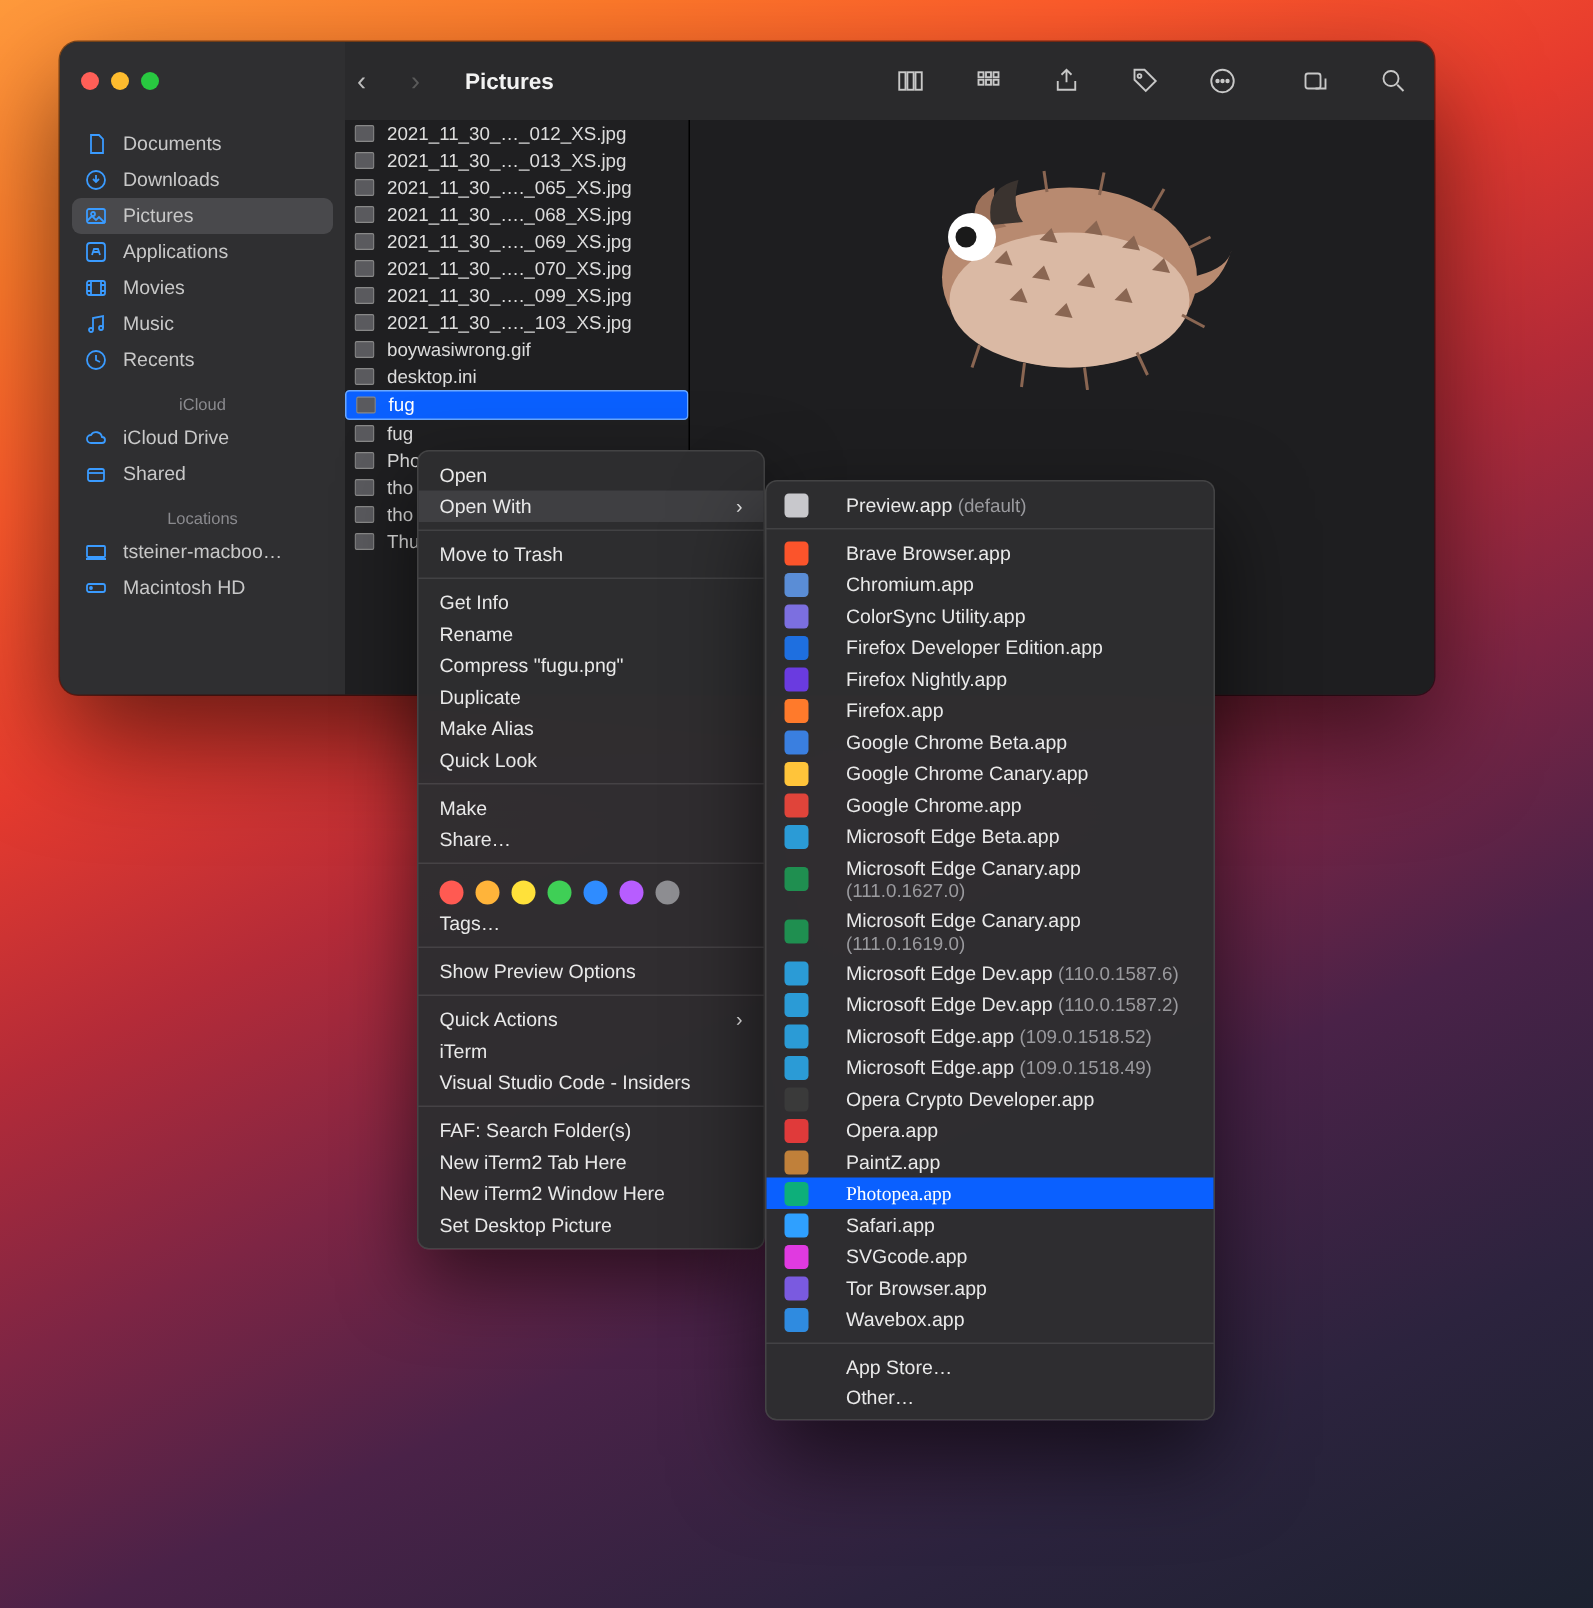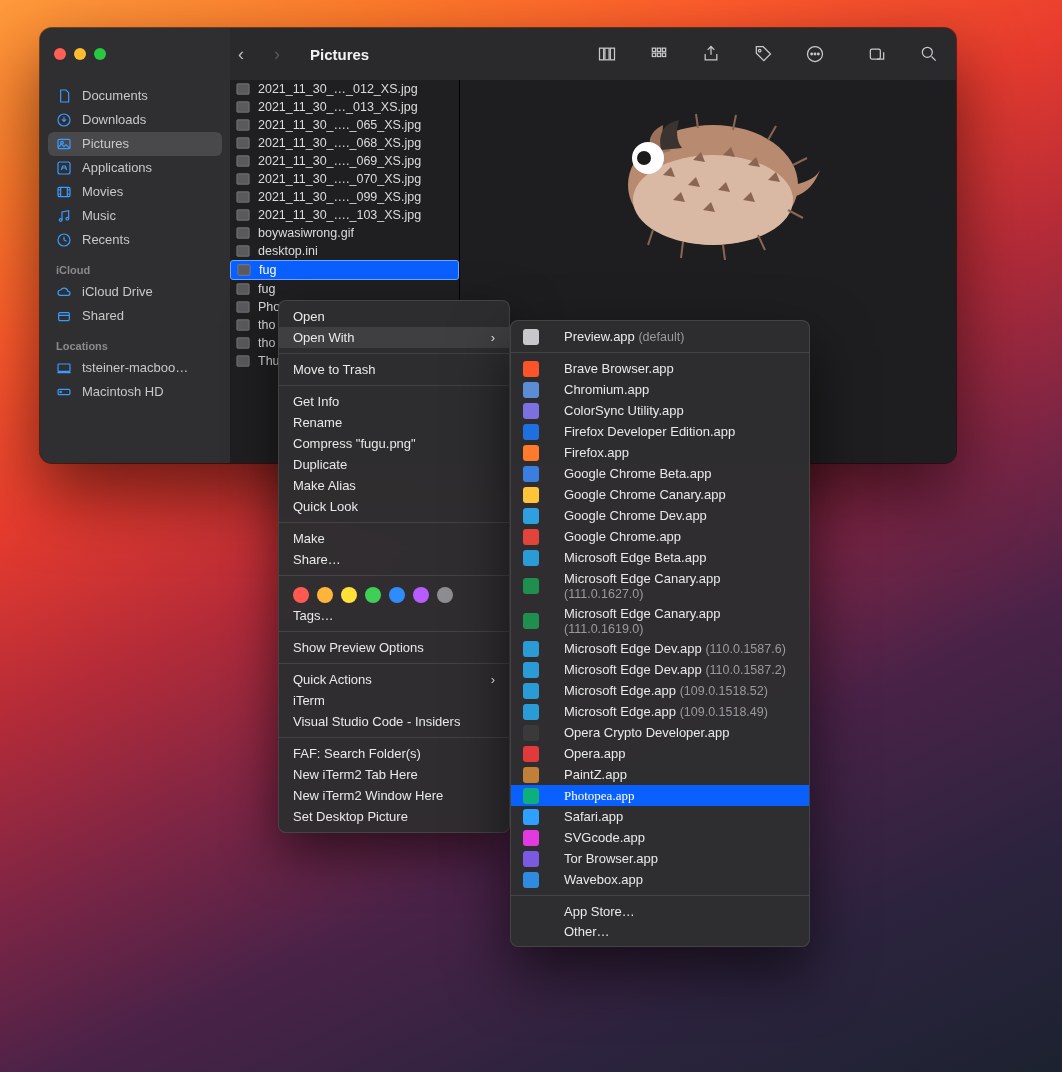--- a/index.html
+++ b/index.html
@@ -38,21 +38,21 @@
   .sidebar {
     width:190px; background:#2f2f31; padding:56px 8px 10px 8px; font-size:13px;
     color:#c8c8c8;
   }
   .side-item {
     display:flex; align-items:flex-start; gap:10px; padding:4px 8px; border-radius:6px;
   }
   .side-item.sel { background:#49494c; }
   .side-item .ic { width:16px; height:16px; display:inline-flex; align-items:center; justify-content:center; }
   .side-item .ic svg { width:16px; height:16px; fill:none; stroke:#3a9bff; stroke-width:1.8; }
-  .side-head { color:#8a8a8e; font-size:11px; font-weight:700; padding:12px 8px 4px 8px; }
+  .side-head { color:#8a8a8e; font-size:11px; font-weight:400; padding:12px 8px 4px 8px;text-align:center; }
 
   .mainpane { flex:1; display:flex; margin-top:52px; }
   .filelist {
     width:230px; background:#1f1f21; overflow:hidden; border-right:1px solid #000;
     position:relative;
   }
   .frow {
     display:flex; align-items:flex-end; gap:8px; padding:2px 6px; font-size:12.5px;
     color:#dcdcdc; white-space:nowrap; overflow:hidden;
   }
@@ -529,34 +529,34 @@
       </div>
       <div class="ai">
         <span class="appic" style="background:#7c6fe0"></span>
         <span><span>ColorSync Utility.app</span></span>
       </div>
       <div class="ai">
         <span class="appic" style="background:#1e6fe0"></span>
         <span><span>Firefox Developer Edition.app</span></span>
       </div>
       <div class="ai">
+        <span class="appic" style="background:#6a3be0"></span>
+        <span><span>Firefox Nightly.app</span></span>
+      </div>
+      <div class="ai">
         <span class="appic" style="background:#ff7a2b"></span>
         <span><span>Firefox.app</span></span>
       </div>
       <div class="ai">
         <span class="appic" style="background:#3a7fe0"></span>
         <span><span>Google Chrome Beta.app</span></span>
       </div>
       <div class="ai">
         <span class="appic" style="background:#ffc43a"></span>
         <span><span>Google Chrome Canary.app</span></span>
-      </div>
-      <div class="ai">
-        <span class="appic" style="background:#2ea0e0"></span>
-        <span><span>Google Chrome Dev.app</span></span>
       </div>
       <div class="ai">
         <span class="appic" style="background:#e0443a"></span>
         <span><span>Google Chrome.app</span></span>
       </div>
       <div class="ai">
         <span class="appic" style="background:#2b9bd6"></span>
         <span><span>Microsoft Edge Beta.app</span></span>
       </div>
       <div class="ai">

